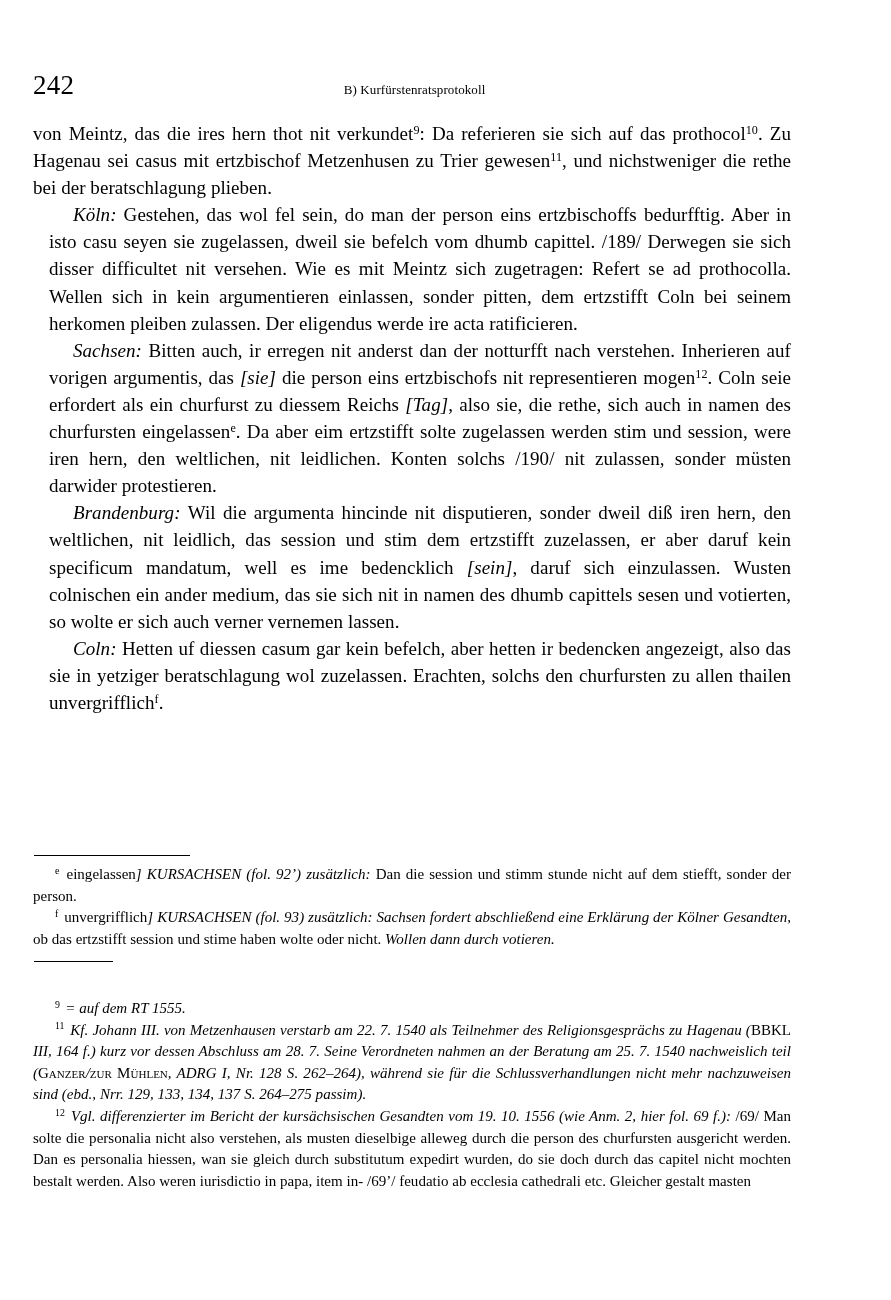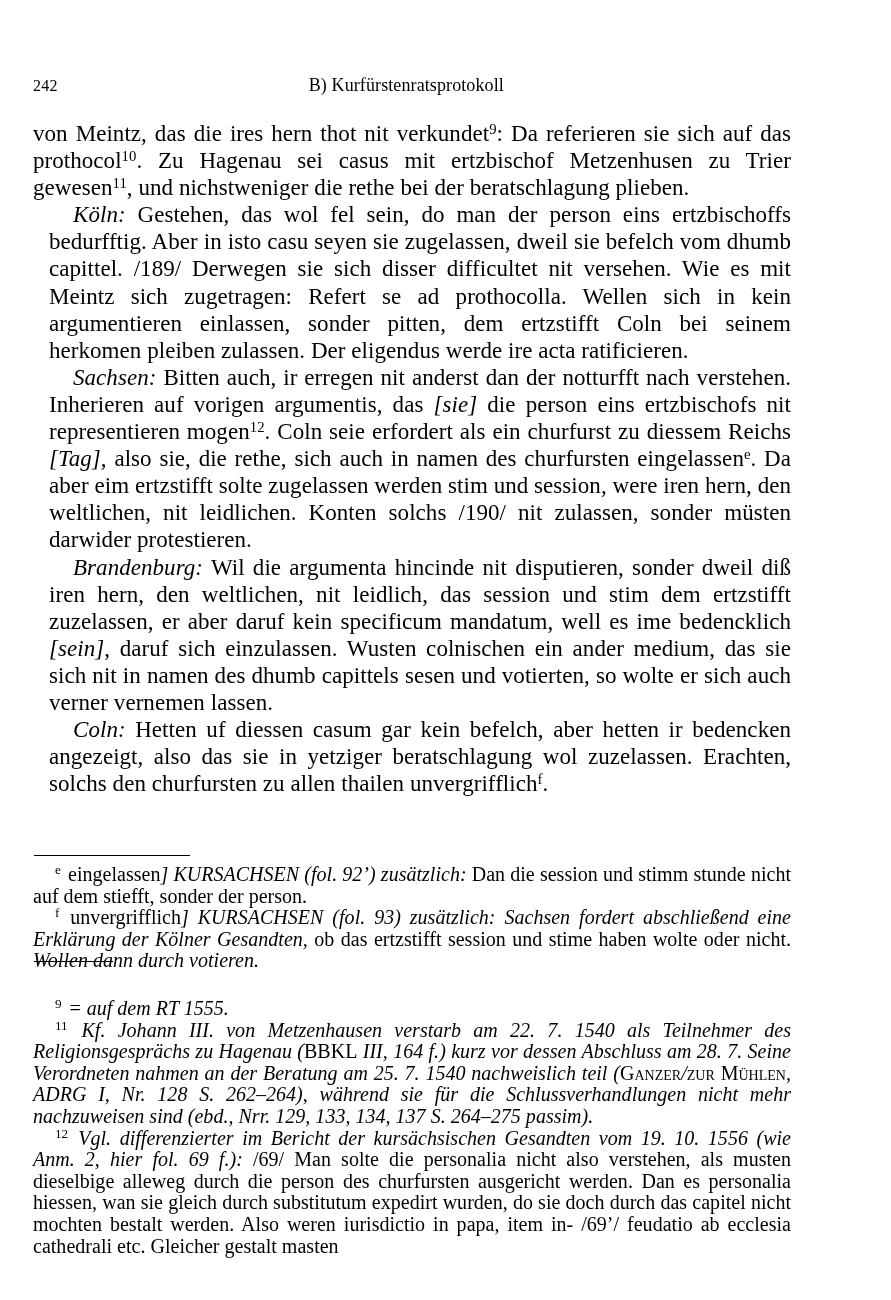--- a/index.html
+++ b/index.html
@@ -26,44 +26,44 @@
   .running-head {
     position: absolute;
     top: 72px;
     left: 33px;
     width: 758px;
     height: 28px;
     display: flex;
     align-items: baseline;
   }
   .folio {
-    font-size: 16px;
+    font-size: 27px;
     line-height: 26px;
     letter-spacing: 0.2px;
     white-space: nowrap;
   }
   .head-title {
     flex: 1;
     text-align: center;
-    font-size: 18px;
+    font-size: 13px;
     line-height: 26px;
     letter-spacing: 0.1px;
     white-space: nowrap;
     padding-right: 36px;
   }
 
   
   .body-block {
     position: absolute;
     top: 120px;
     left: 33px;
     width: 758px;
   }
   .para {
-    font-size: 23px;
+    font-size: 19px;
     line-height: 27.1px;
     text-align: justify;
     text-justify: inter-word;
     margin: 0;
     hyphens: none;
     letter-spacing: 0.05px;
   }
   .para.indent {
     text-indent: 24px;
     margin-left: 16px;
@@ -100,21 +100,21 @@
 
   .apparatus {
     position: absolute;
     left: 33px;
     width: 758px;
   }
   .apparatus-letters { top: 864px; }
   .apparatus-numbers { top: 970px; margin-top: 28px; }
 
   .note {
-    font-size: 20px;
+    font-size: 15px;
     line-height: 21.6px;
     text-align: justify;
     text-justify: inter-word;
     text-align-last: left;
     margin: 0;
     text-indent: 22px;
     letter-spacing: 0.02px;
   }
   .note .marker {
     font-size: 0.66em;

